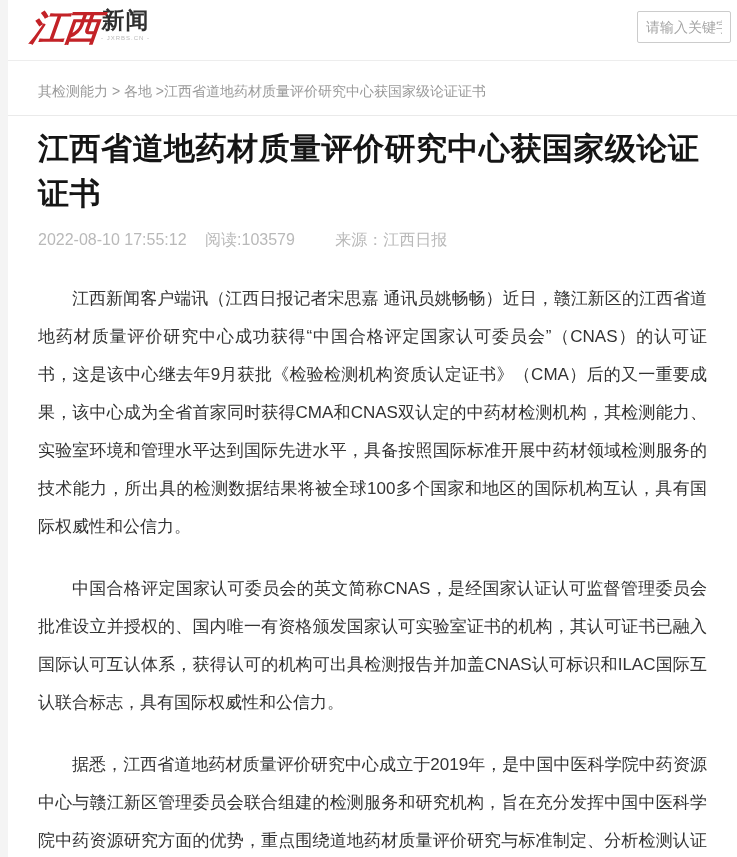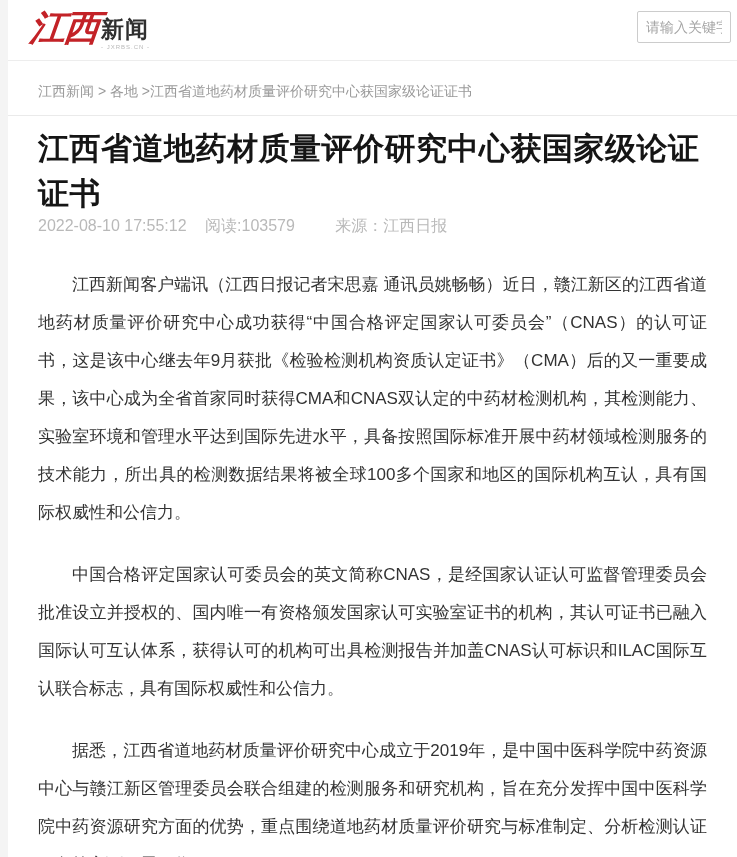--- a/index.html
+++ b/index.html
@@ -15,21 +15,21 @@
   .content { flex: 1; background: #ffffff; }
 
   
   .site-header { position: relative; height: 61px; border-bottom: 1px solid #ededed; }
   .logo { position: absolute; left: 22px; top: 9px; display: flex; align-items: flex-start; cursor: pointer; }
   .logo-red {
     color: #c32227; font-size: 36px; font-weight: bold; font-style: italic;
     font-family: "DejaVu Serif", serif; line-height: 1.05; transform: skewX(-6deg);
     letter-spacing: -2px;
   }
-  .logo-right { display: flex; flex-direction: column; align-items: flex-start; margin-left: 3px; margin-top: 9px; }
+  .logo-right { display: flex; flex-direction: column; align-items: center; margin-left: 3px; }
   .logo-dark { color: #2f2f2f; font-size: 23px; font-weight: bold; line-height: 1; letter-spacing: 1px; }
   .logo-sub { color: #b9b9b9; font-size: 6px; letter-spacing: 1px; margin-top: 3px; white-space: nowrap; }
   .search {
     position: absolute; right: 6px; top: 11px;
     width: 94px; height: 32px;
     border: 1px solid #cccccc; border-radius: 2px;
     padding: 0 8px; font-size: 14px; color: #333;
     outline: none; font-family: "Liberation Sans", sans-serif;
   }
   .search::placeholder { color: #a5a5a5; }
@@ -45,21 +45,21 @@
   .breadcrumb [data-interactable="true"] { cursor: pointer; }
 
   
   .article { padding: 0 30px; }
   .article-title {
     margin: 10px 0 0 0;
     font-size: 31px; line-height: 45px;
     color: #151515; font-weight: bold;
     letter-spacing: 0.5px;
   }
-  .article-meta { font-size: 16px; color: #b9b9b9; }
+  .article-meta { margin-top: 14px; font-size: 16px; color: #b9b9b9; }
   .article-meta .m-datetime { margin-right: 14px; }
   .article-meta .m-reads { margin-right: 36px; }
 
   .article-body {
     margin-top: 29px;
     font-size: 17px; line-height: 38px;
     color: #333333; text-align: justify;
   }
   .para { margin: 0 0 24px 0; text-indent: 2em; }
   .para .bold { font-weight: normal; }
@@ -75,21 +75,21 @@
       <div class="logo" data-interactable="true">
         <span class="logo-red" data-interactable="false">江西</span>
         <span class="logo-right" data-interactable="false">
           <span class="logo-dark" data-interactable="false">新闻</span>
           <span class="logo-sub" data-interactable="false">- JXRBS.CN -</span>
         </span>
       </div>
       <input class="search" type="text" data-interactable="true" placeholder="请输入关键字" style="">
     </header>
 
-    <nav class="breadcrumb" data-interactable="false"><span data-interactable="true">江西新闻</span><span data-interactable="false" style="white-space: pre;"> &gt; </span><span data-interactable="true">各地</span><span data-interactable="false" style="white-space: pre;"> &gt;</span><span data-interactable="false">江西省道地药材质量评价研究中心获国家级论证证书</span></nav>
+    <nav class="breadcrumb" data-interactable="false"><span data-interactable="true">其检测能力</span><span data-interactable="false" style="white-space: pre;"> &gt; </span><span data-interactable="true">各地</span><span data-interactable="false" style="white-space: pre;"> &gt;</span><span data-interactable="false">江西省道地药材质量评价研究中心获国家级论证证书</span></nav>
 
     <main class="article" data-interactable="false">
       <h1 class="article-title" data-interactable="false">江西省道地药材质量评价研究中心获国家级论证证书</h1>
 
       <div class="article-meta" data-interactable="false">
         <span class="m-datetime" data-interactable="false">2022-08-10 17:55:12</span>
         <span class="m-reads" data-interactable="false"><span data-interactable="false">阅读:</span><span data-interactable="false">103579</span></span>
         <span class="m-source" data-interactable="false"><span data-interactable="false">来源：</span><span data-interactable="false">江西日报</span></span>
       </div>
 

